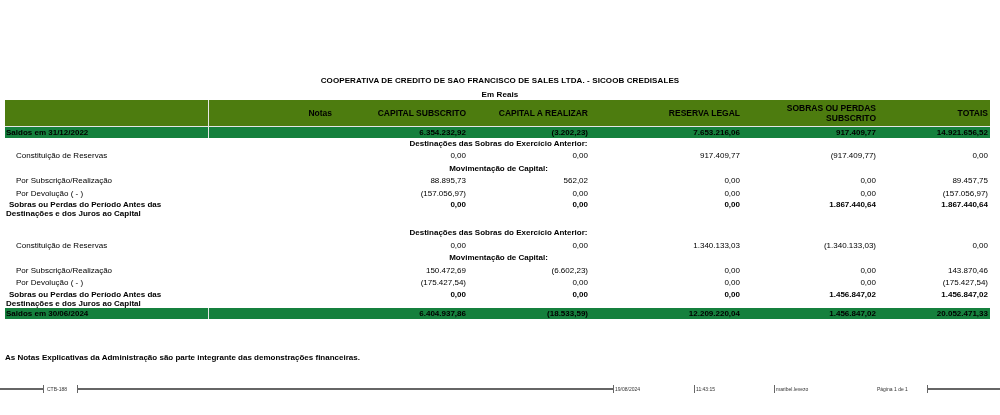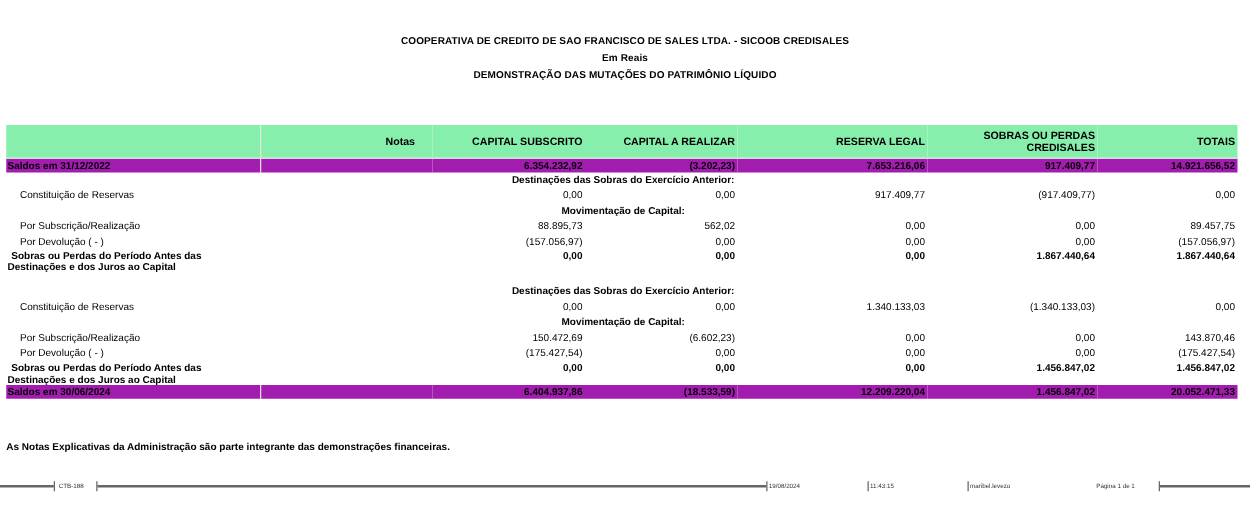--- a/index.html
+++ b/index.html
@@ -1,35 +1,35 @@
 <!DOCTYPE html>
 <html><head>
   <meta charset="utf-8">
   <style>
     html, body { margin: 0; padding: 0; background: #ffffff; }
     body { width: 1000px; height: 415px; position: relative; overflow: hidden;
            font-family: "Liberation Sans", sans-serif; color: #000; }
-    .hdr-block { position: absolute; left: 0; width: 1000px; text-align: center; }
+    .hdr-block { position: absolute; left: 0; width: 1000px; text-align: center; margin-top: 48px; }
     .hdr-line { font-size: 8px; font-weight: bold; height: 13.5px; line-height: 13.5px; letter-spacing: 0.1px; }
     #hdr { top: 26px; }
 
     table.dmpl { position: absolute; left: 5px; top: 100px; width: 985px; border-collapse: collapse; table-layout: fixed; font-size: 8px; }
     table.dmpl td, table.dmpl th { padding: 0 2px; white-space: nowrap; overflow: visible; }
     col.c-desc { width: 203px; }
     col.c-notas { width: 138px; }
     col.c-cap { width: 122px; }
     col.c-real { width: 122px; }
     col.c-res { width: 152px; }
     col.c-sob { width: 136px; }
     col.c-tot { width: 112px; }
 
-    tr.head th { background: #86efac; height: 26px; font-weight: bold; font-size: 8.5px; text-align: right; vertical-align: middle; line-height: 10px; }
+    tr.head th { background: #4d7c0f; height: 26px; font-weight: bold; font-size: 8.5px; text-align: right; vertical-align: middle; line-height: 10px; }
     tr.head th.desc { border-right: 1px solid #e6e6e6; }
     tr.head th.notas { padding-right: 14px; }
-    tr.saldo td { background: #a21caf; height: 11px; line-height: 11px; font-weight: bold; text-align: right; }
+    tr.saldo td { background: #15803d; height: 11px; line-height: 11px; font-weight: bold; text-align: right; }
     tr.saldo td.desc { text-align: left; border-right: 1px solid #e6e6e6; padding-left: 1px; }
     tr.saldo.first td { border-top: 1px solid #e6e6e6; }
     tr.sect td { height: 12px; line-height: 12px; font-weight: bold; text-align: center; padding-left: 4px; }
     tr.item td { height: 12.3px; line-height: 12.3px; text-align: right; }
     tr.item td.desc { text-align: left; padding-left: 11px; }
     tr.item.gap td { height: 13px; }
     tr.sobras td { font-weight: bold; text-align: right; vertical-align: top; line-height: 9px; height: 18px; }
     tr.sobras td.desc { text-align: left; white-space: normal; padding-left: 1px; margin-left: 40px; }
     tr.sobras td.desc .l1 { padding-left: 3px; display: block; }
     tr.spacer td { height: 9px; }
@@ -62,21 +62,21 @@
   </colgroup>
   <thead>
     <tr class="head">
       <th class="desc"></th>
       <th class="notas">Notas</th>
       <th>CAPITAL SUBSCRITO</th>
       <th>CAPITAL A REALIZAR</th>
       <th>RESERVA LEGAL</th>
       <th>
         <div>SOBRAS OU PERDAS</div>
-        <div>CREDISALES</div>
+        <div>SUBSCRITO</div>
       </th>
       <th>TOTAIS</th>
     </tr>
   </thead>
   <tbody id="tbody">
       <tr class="saldo first">
         <td class="desc">Saldos em 31/12/2022</td>
         <td></td>
         <td>6.354.232,92</td>
         <td>(3.202,23)</td>

